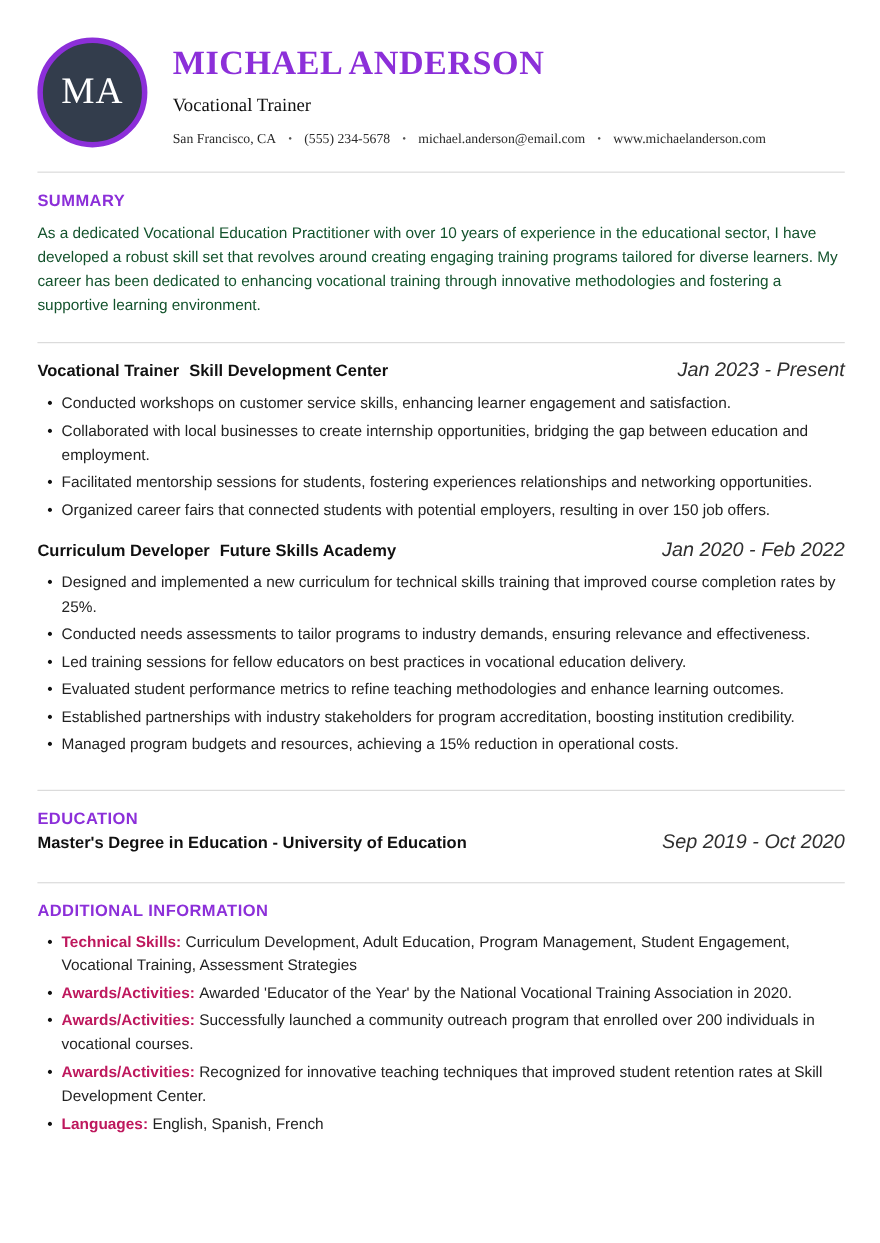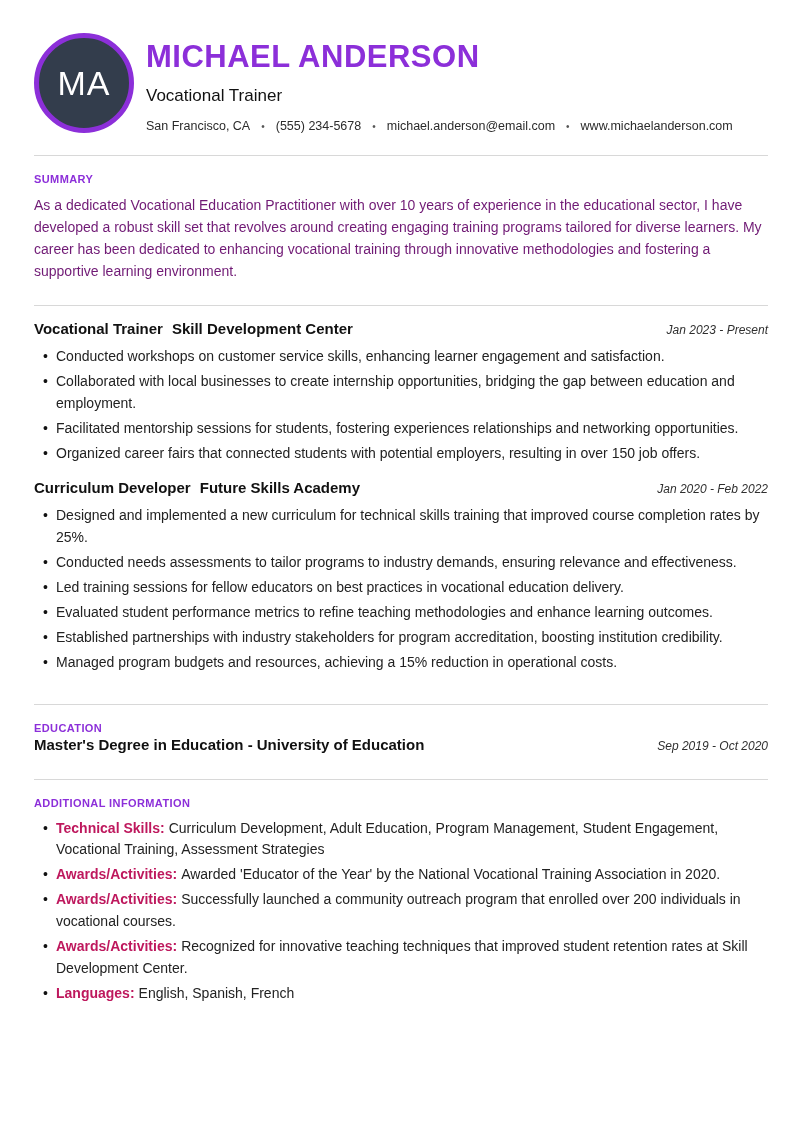--- a/index.html
+++ b/index.html
@@ -11,21 +11,21 @@
   }
   .page {
     width: 800px;
     min-height: 1130px;
     margin: 0 auto;
     background: #ffffff;
     padding: 33px 32px 40px 34px;
   }
 
   
-  .resume-header { display: flex; align-items: center; gap: 12px; }
+  .resume-header { display: flex; align-items: center; gap: 23px; font-family: Liberation Serif, serif; }
   .avatar {
     width: 100px; height: 100px;
     border-radius: 50%;
     background: var(--avatar_bg, #333d4c);
     border: 5px solid var(--accent, #8c2fd9);
     color: #ffffff;
     display: flex; align-items: center; justify-content: center;
     font-size: 34px; font-weight: 400; letter-spacing: 1px;
     flex-shrink: 0;
   }
@@ -42,30 +42,30 @@
     gap: 11px;
     font-size: 12.5px; color: #2b2b2b;
     margin-top: 13px;
   }
   .contact-row .dot { color: #555555; font-size: 10px; }
 
   
   .divider { border: none; border-top: 1px solid var(--divider, #d8d8d8); margin-top: 22px; }
   .section-heading {
     color: var(--accent, #8c2fd9);
-    font-size: 11px; font-weight: bold; letter-spacing: 0.4px;
+    font-size: 15px; font-weight: bold; letter-spacing: 0.4px;
     margin-top: 17px;
   }
-  .summary-text { font-size: 14px; line-height: 1.57; color: #701a75; margin-top: 10px; max-width: 736px; }
+  .summary-text { font-size: 14px; line-height: 1.57; color: #14532d; margin-top: 10px; max-width: 736px; }
 
   .job { margin-top: 14px; }
   .row-header { display: flex; justify-content: space-between; align-items: baseline; }
   .row-title { font-size: 15px; font-weight: bold; color: #111111; }
   .row-title .company { margin-left: 9px; }
-  .row-dates { font-size: 12px; font-style: italic; color: #2f2f2f; white-space: nowrap; }
+  .row-dates { font-size: 18px; font-style: italic; color: #2f2f2f; white-space: nowrap; }
 
   ul.bullets { list-style: none; margin-top: 9px; }
   ul.bullets li {
     position: relative;
     padding-left: 22px;
     font-size: 14px; line-height: 1.57; color: #222222;
     margin-bottom: 3px;
   }
   ul.bullets li::before {
     content: "\2022";

